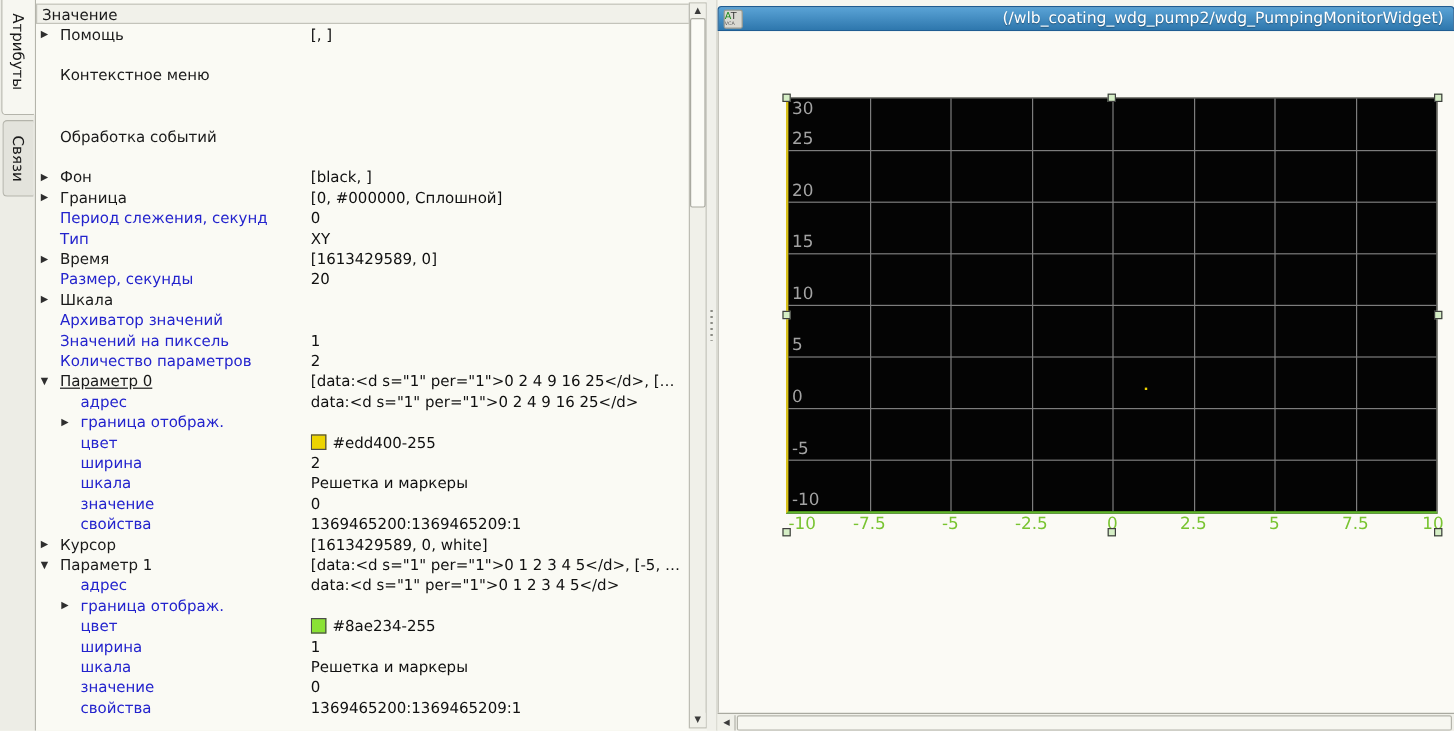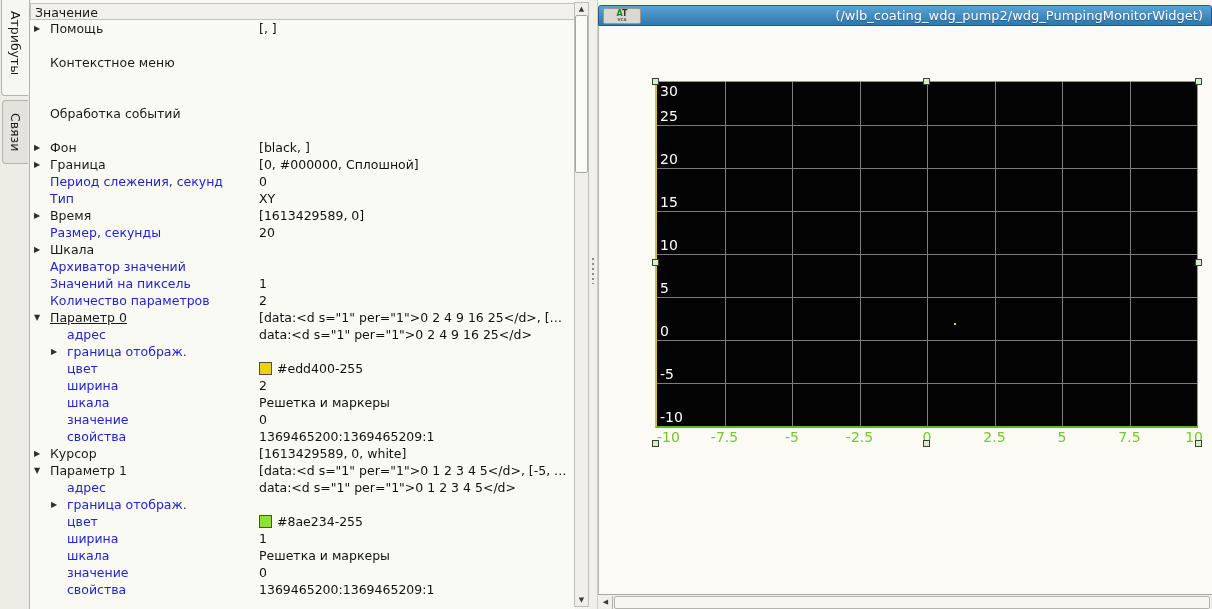--- a/index.html
+++ b/index.html
@@ -55,36 +55,36 @@
     background:repeating-linear-gradient(#8b8b84 0 2px, transparent 2px 5px); }
 
   
   .workspace { position:absolute; left:598px; top:0; width:614px; height:609px; background:#f6f6f0; }
   .mdi-titlebar { position:absolute; left:0px; top:5px; width:614px; height:21px;
     background:linear-gradient(#5aa3d6, #2e77ad); border:1px solid #1f5c92;
     border-radius:3px 3px 0 0; color:#ffffff; font-size:13px;
     display:flex; align-items:center; }
   .mdi-title { position:absolute; left:0; right:8px; text-align:right;
     text-shadow:0 1px 1px rgba(0,0,0,.35); }
-  .app-icon { position:absolute; left:4px; top:2px; width:38px; height:16px;
+  .app-icon { position:absolute; left:4px; top:2px; width:16px; height:16px;
     background:#d9d9d2; border:1px solid #9a9a90; border-radius:2px;
-    font-size:8px; font-weight:bold; text-align:center; line-height:9px; z-index:3; }
+    font-size:8px; font-weight:normal; text-align:left; line-height:9px; z-index:3; }
   .app-icon .a { color:#1a8a1a; } .app-icon .t { color:#333; }
   .app-icon .sub { display:block; font-size:4px; color:#555; line-height:4px; }
   .mdi-body { position:absolute; left:0px; top:26px; width:614px; height:568px;
     background:#fbfaf5; border-left:1px solid #b9b9b0; }
 
   
   .chart-widget { position:absolute; left:655px; top:81px; width:544px; height:362px; }
   .plot { position:absolute; left:0; top:0; width:543px; height:347px; background:#040404;
     border-top:1px solid #96968e; border-right:1px solid #96968e;
     border-left:2px solid #d9c21c; border-bottom:2px solid #5fb62a; }
   .gl-h { position:absolute; left:0; width:100%; height:1px; background:#7d7d7d; }
   .gl-v { position:absolute; top:0; width:1px; height:100%; background:#7d7d7d; }
-  .ylab { position:absolute; left:3px; color:#ffffff; font-size:14px; line-height:15px; }
+  .ylab { position:absolute; left:3px; color:#a3a3a3; font-size:14px; line-height:15px; }
   .xlabs { position:absolute; left:2px; top:349px; width:541px; height:14px; }
   .xlab { position:absolute; top:0; color:#79c431; font-size:14px; line-height:14px; }
   .dot { position:absolute; width:2px; height:2px; }
   .handle { position:absolute; width:7px; height:7px; background:#d5eec5; border:1px solid #3e3e3e; }
 </style>
 </head>
 <body>
 
 <div class="tabstrip">
   <div class="vtab active" style="top:-10px; height:106px;">

